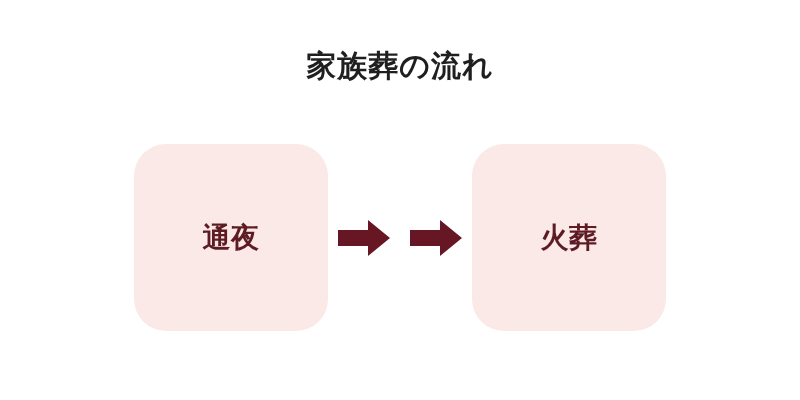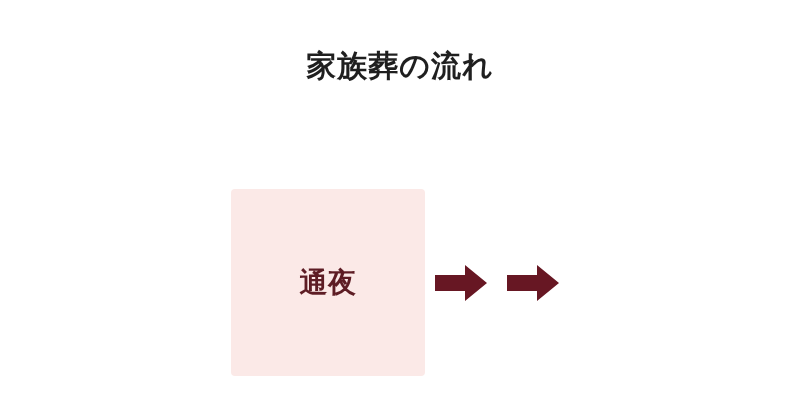--- a/index.html
+++ b/index.html
@@ -7,41 +7,40 @@
     width: 800px; height: 400px;
     background: #ffffff;
     font-family: "Liberation Sans", "DejaVu Sans", sans-serif;
     overflow: hidden;
   }
   .page {
     width: 800px; height: 376px;
     display: flex;
     flex-direction: column;
     align-items: center;
-    justify-content: space-between;
   }
   .page-title {
     margin-top: 46px;
     font-size: 30px;
     font-weight: bold;
     color: #1f1f1f;
     text-align: center;
     letter-spacing: 1px;
   }
   .flow {
     margin-top: 57px;
     display: flex;
     align-items: center;
     justify-content: center;
   }
   .step-box {
     width: 194px;
     height: 187px;
     background: #fbe9e7;
-    border-radius: 4px;
+    border-radius: 32px;
     display: flex;
     align-items: center;
     justify-content: center;
     flex: 0 0 auto;
   }
   .step-label {
     font-size: 28px;
     font-weight: bold;
     color: #5d1c24;
     letter-spacing: 0.5px;
@@ -70,15 +69,18 @@
 
     <svg class="arrow" viewBox="0 0 52 36" aria-hidden="true">
       <path d="M0,10 H30 V0 L52,18 L30,36 V26 H0 Z" fill="#671723"></path>
     </svg>
 
 
     <svg class="arrow" viewBox="0 0 52 36" aria-hidden="true">
       <path d="M0,10 H30 V0 L52,18 L30,36 V26 H0 Z" fill="#671723"></path>
     </svg>
 
+    <div class="step-box">
+      <span class="step-label">火葬</span>
+    </div>
 
   </div>
 </div>
 
 </body></html>

